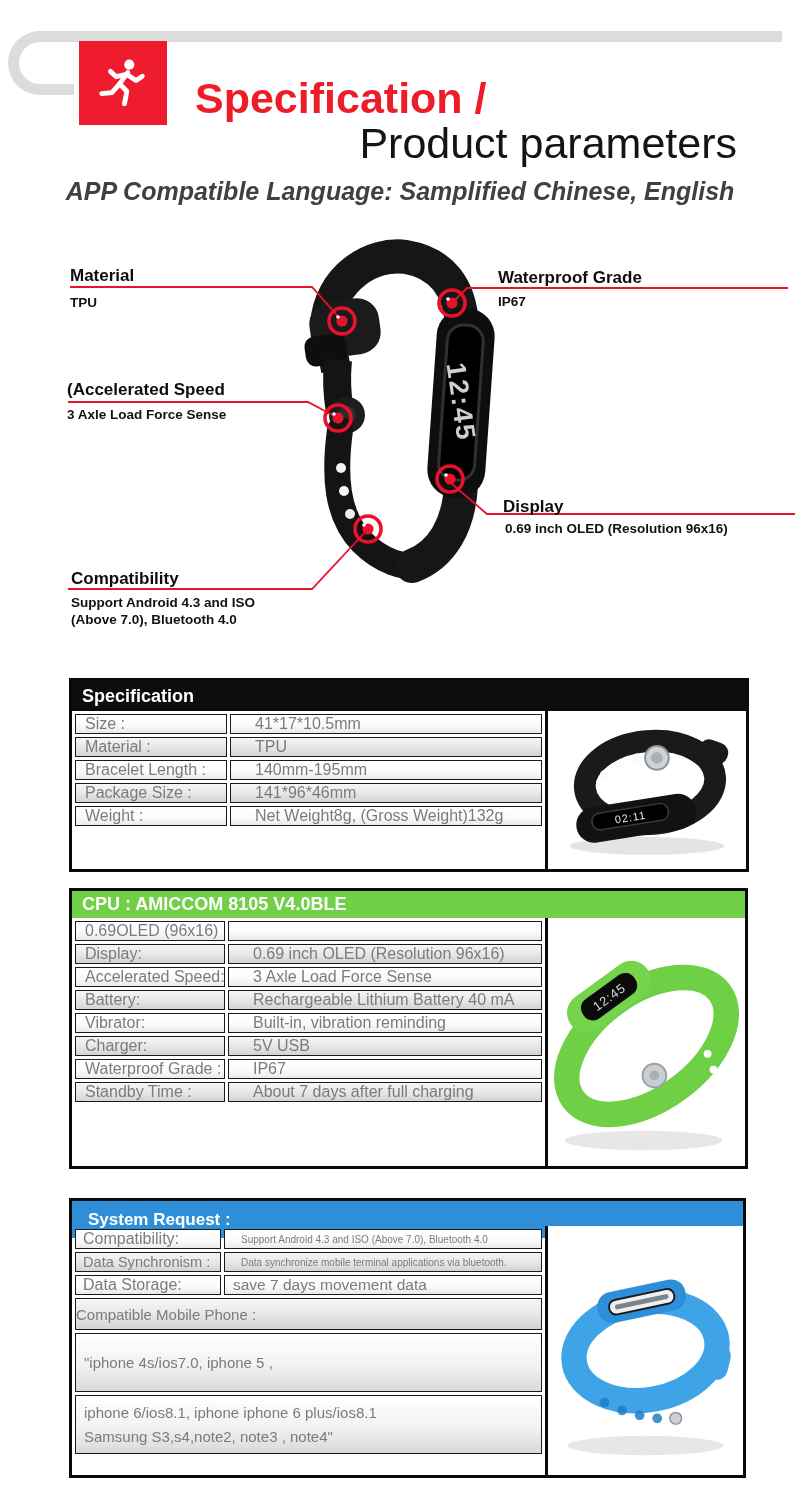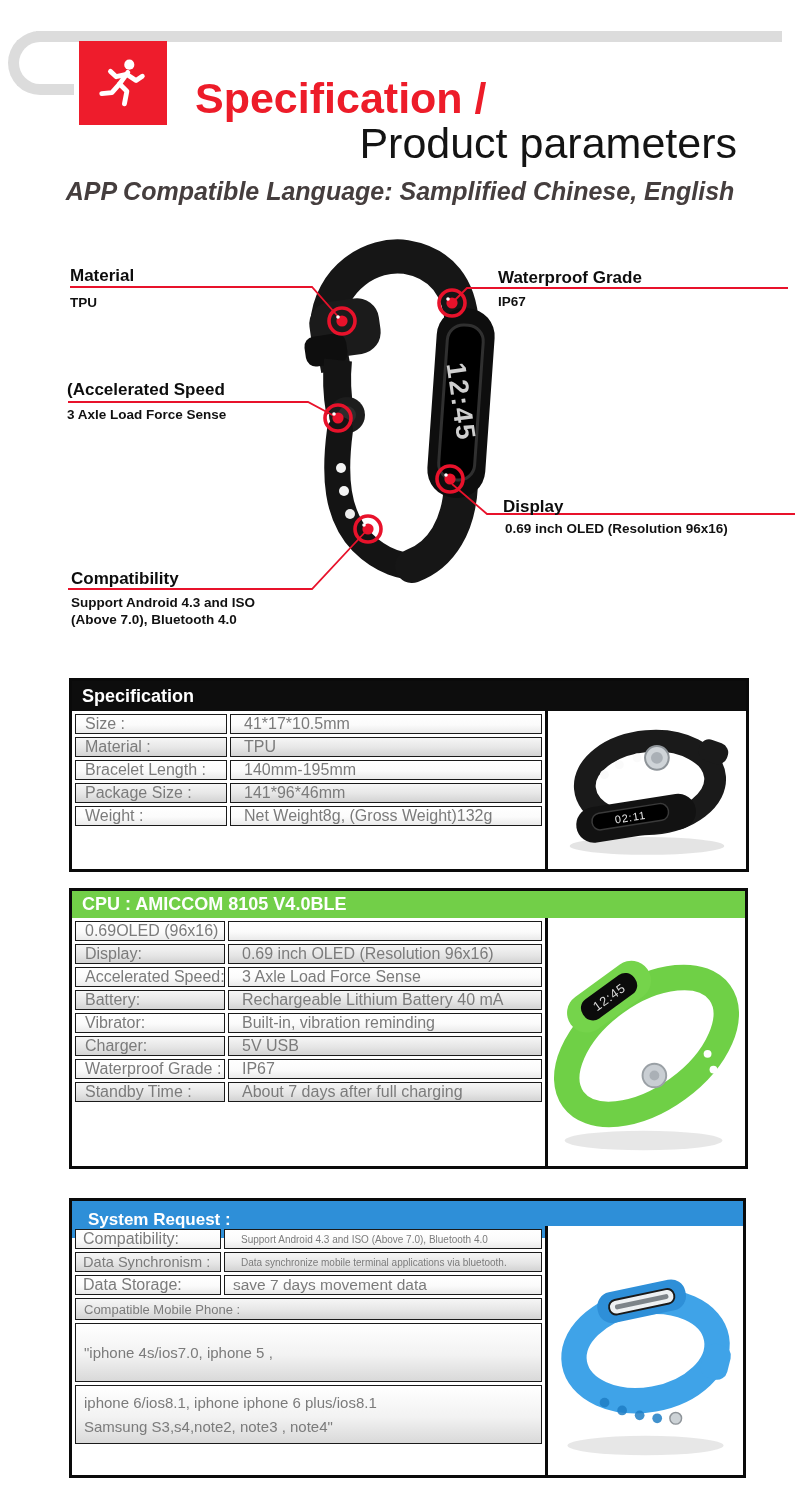--- a/index.html
+++ b/index.html
@@ -43,27 +43,27 @@
   .tbl{position:absolute;left:3px;width:467px;}
   #block-spec .tbl{top:33px;}
   #block-cpu .tbl{top:30px;}
   #block-sys .tbl{top:28px;}
   .t-row{display:flex;gap:3px;margin-bottom:3px;height:20px;}
   .t-cell{box-sizing:border-box;border:1.5px solid #1a1a1a;display:flex;align-items:center;
           color:#7b7b7b;font-size:16px;white-space:nowrap;overflow:hidden;}
   .t-label{width:152px;padding-left:9px;}
   #block-cpu .t-label{width:150px;}
   #block-sys .t-label{width:146px;padding-left:7px;}
-  .t-value{flex:1;padding-left:13px;}
+  .t-value{flex:1;padding-left:24px;}
   .row-light .t-cell{background:linear-gradient(180deg,#ffffff 0%,#fbfbfb 55%,#eaeaea 100%);}
   .row-gray  .t-cell{background:linear-gradient(180deg,#f6f6f6 0%,#e6e6e6 55%,#d3d3d3 100%);}
   .small .t-value{font-size:10px;padding-left:16px;}
   #block-sys .sync-label{font-size:14.6px;}
   .t-full{box-sizing:border-box;border:1.5px solid #1a1a1a;margin-bottom:3px;color:#7b7b7b;}
-  .t-mobile{height:22px;display:flex;align-items:center;padding-left:8px;font-size:13px;
+  .t-mobile{height:32px;display:flex;align-items:center;font-size:15px;
             background:linear-gradient(180deg,#f6f6f6 0%,#e6e6e6 55%,#d3d3d3 100%);}
   .phone-cell{height:59px;display:flex;flex-direction:column;justify-content:space-evenly;
               padding-left:8px;font-size:15px;
               background:linear-gradient(180deg,#ffffff 0%,#f2f2f2 55%,#d9d9d9 100%);}
 </style>
 </head>
 <body>
 
 <div class="page">
 

